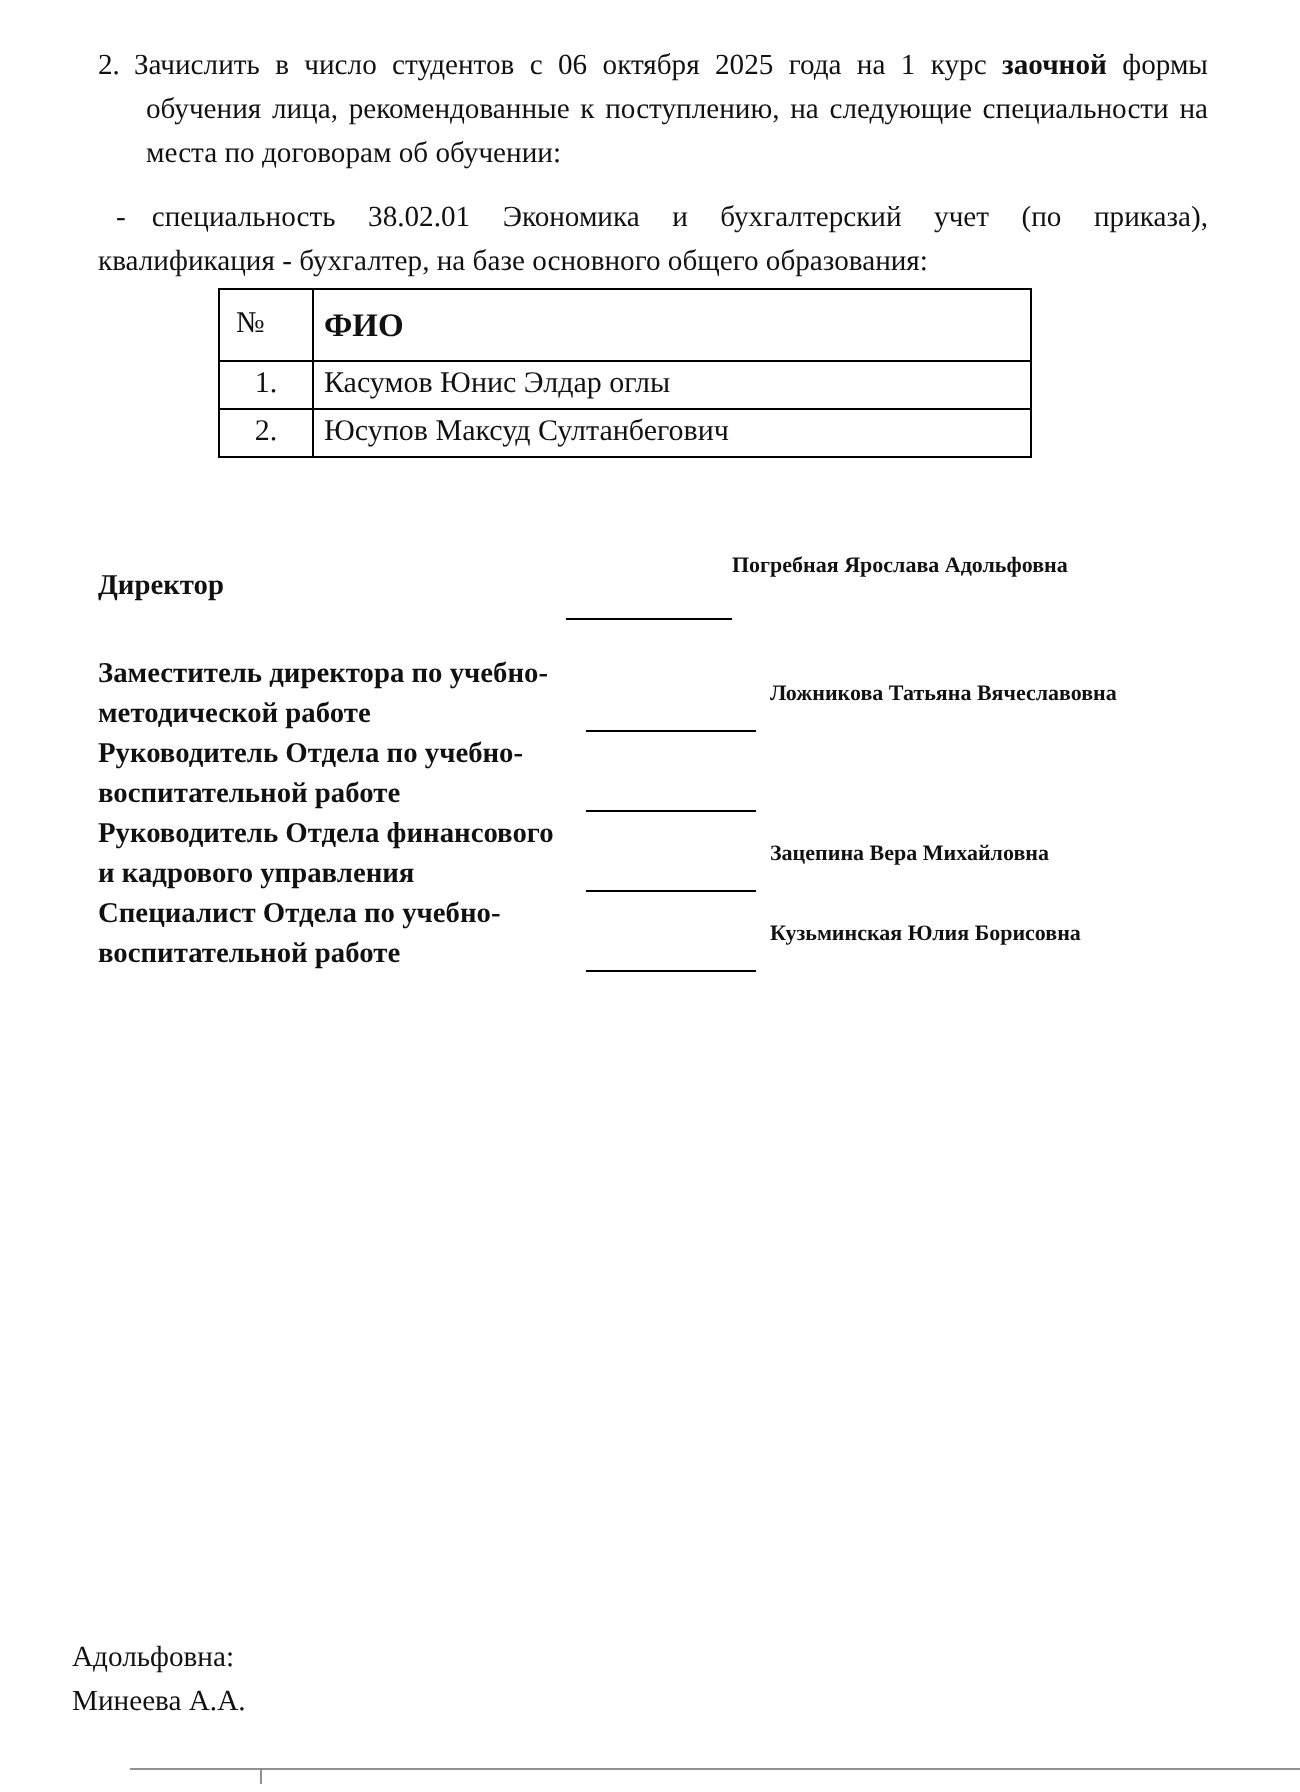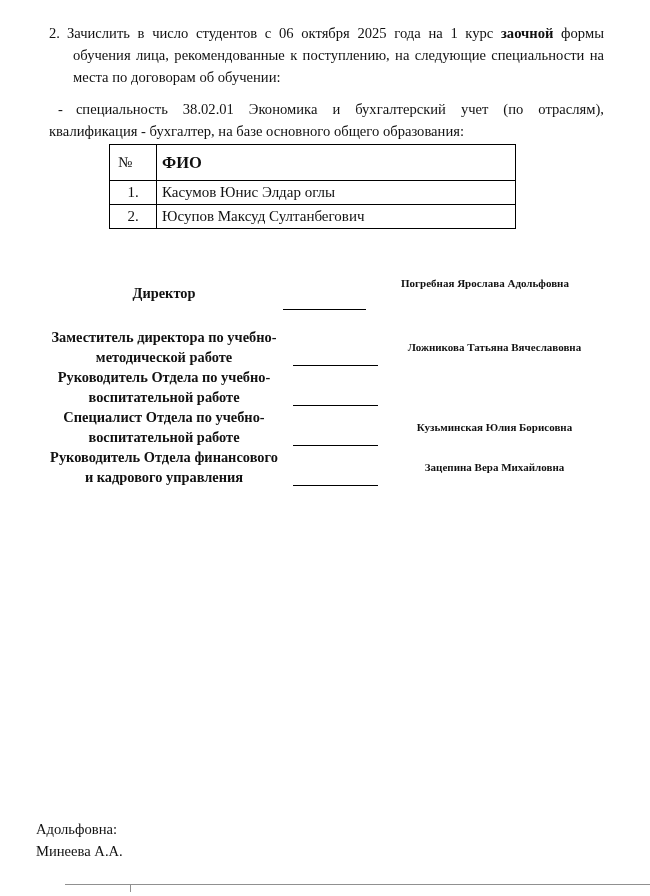--- a/index.html
+++ b/index.html
@@ -61,21 +61,20 @@
     line-height: 22px;
     text-indent: 24px;
   }
   
   .sig-block { margin-top: 46px; }
   .sig-row {
     display: grid;
     grid-template-columns: 234px 95px 1fr;
     height: 40px;
     margin-bottom: 0;
-    text-align: center;
   }
   .sig-row.first { height: 36px; margin-bottom: 16px; }
   .sig-title {
     font-weight: bold;
     line-height: 20px;
     align-self: center;
     font-size: 14.4px;
     padding-right: 4px;
   }
   .sig-row.first .sig-title { align-self: center; }
@@ -123,21 +122,21 @@
 </head>
 <body>
 
 <div class="doc">
 
   <div class="list-item">
     <span class="li-num">2.</span><span class="li-gap"></span><span>Зачислить в число студентов с 06 октября 2025 года на 1 курс </span><b>заочной</b><span> формы обучения лица, рекомендованные к поступлению, на следующие специальности на места по договорам об обучении:</span>
   </div>
 
   <div class="dash-para">
-    <span>-</span><span class="dash-gap"></span><span>специальность 38.02.01 Экономика и бухгалтерский учет (по отраслям), квалификация - бухгалтер, на базе основного общего образования:</span>
+    <span>-</span><span class="dash-gap"></span><span>специальность 38.02.01 Экономика и бухгалтерский учет (по приказа), квалификация - бухгалтер, на базе основного общего образования:</span>
   </div>
 
   <table class="students">
     <colgroup>
         <col class="col-num">
         <col>
       </colgroup>
     <tbody>
         <tr>
       <th class="cell-num-h">№</th>
@@ -174,33 +173,33 @@
     </div>
 
     <div class="sig-row">
       <div class="sig-title">Руководитель Отдела по учебно-воспитательной работе</div>
       <div class="sig-line-cell">
           <span class="sig-line"></span>
         </div>
     </div>
 
     <div class="sig-row">
+      <div class="sig-title">Руководитель Отдела финансового и кадрового управления</div>
+      <div class="sig-line-cell">
+          <span class="sig-line"></span>
+        </div>
+      <div class="sig-name">Зацепина Вера Михайловна</div>
+    </div>
+
+    <div class="sig-row">
       <div class="sig-title">Специалист Отдела по учебно-воспитательной работе</div>
       <div class="sig-line-cell">
           <span class="sig-line"></span>
         </div>
       <div class="sig-name">Кузьминская Юлия Борисовна</div>
-    </div>
-
-    <div class="sig-row">
-      <div class="sig-title">Руководитель Отдела финансового и кадрового управления</div>
-      <div class="sig-line-cell">
-          <span class="sig-line"></span>
-        </div>
-      <div class="sig-name">Зацепина Вера Михайловна</div>
     </div>
 
   </div>
 </div>
 
 <div class="footer">
   <div>Адольфовна:</div>
   <div>Минеева А.А.</div>
 </div>
 

